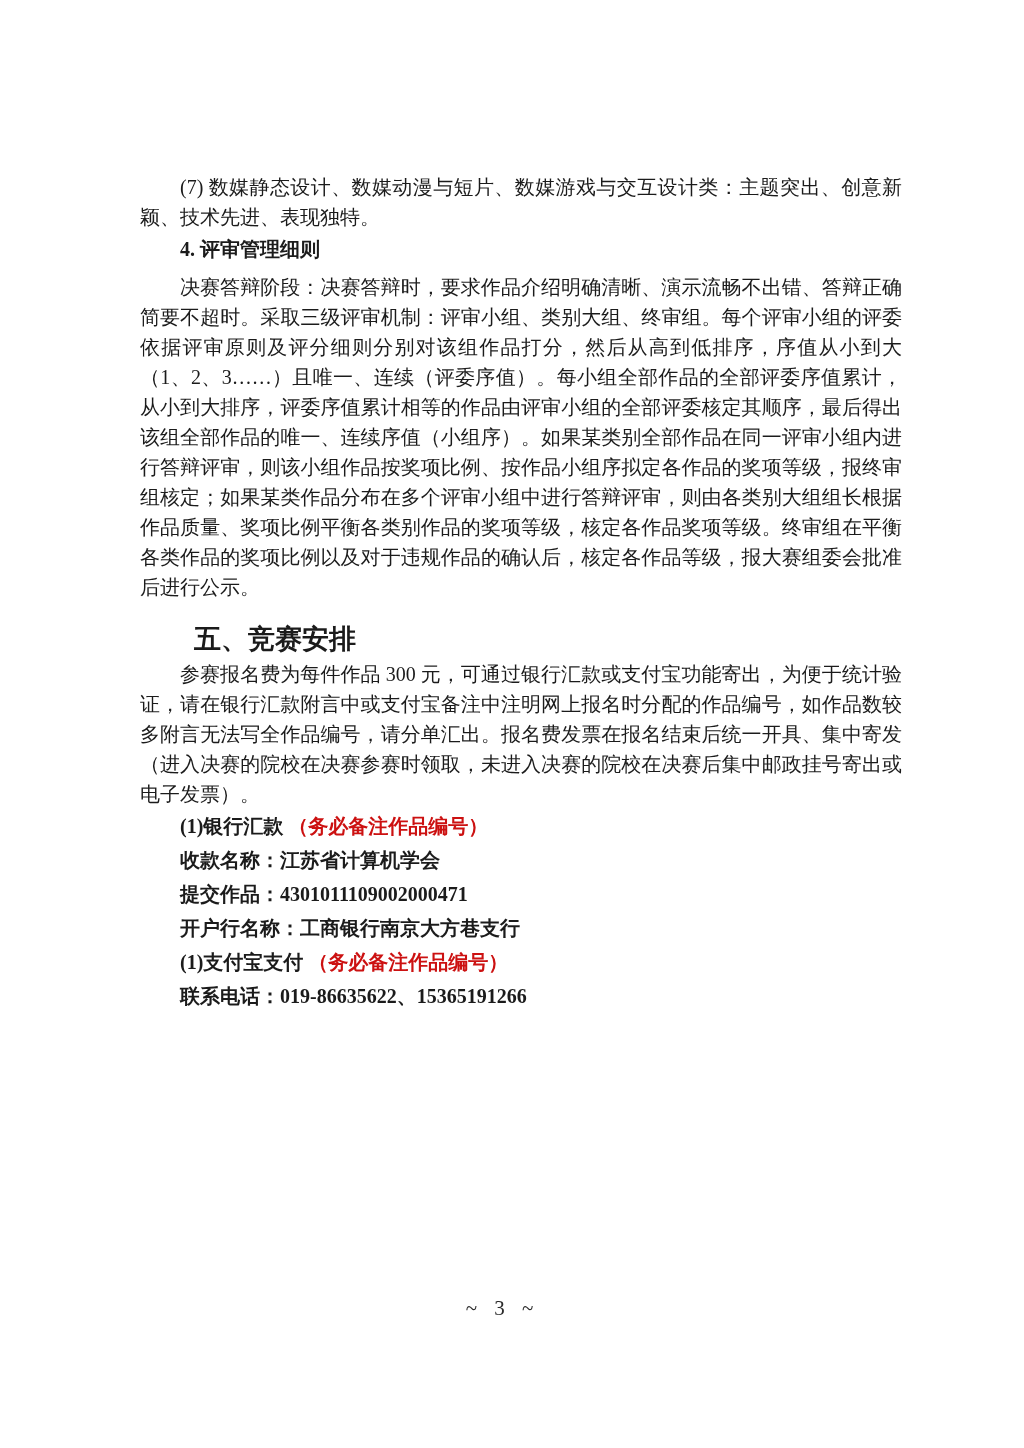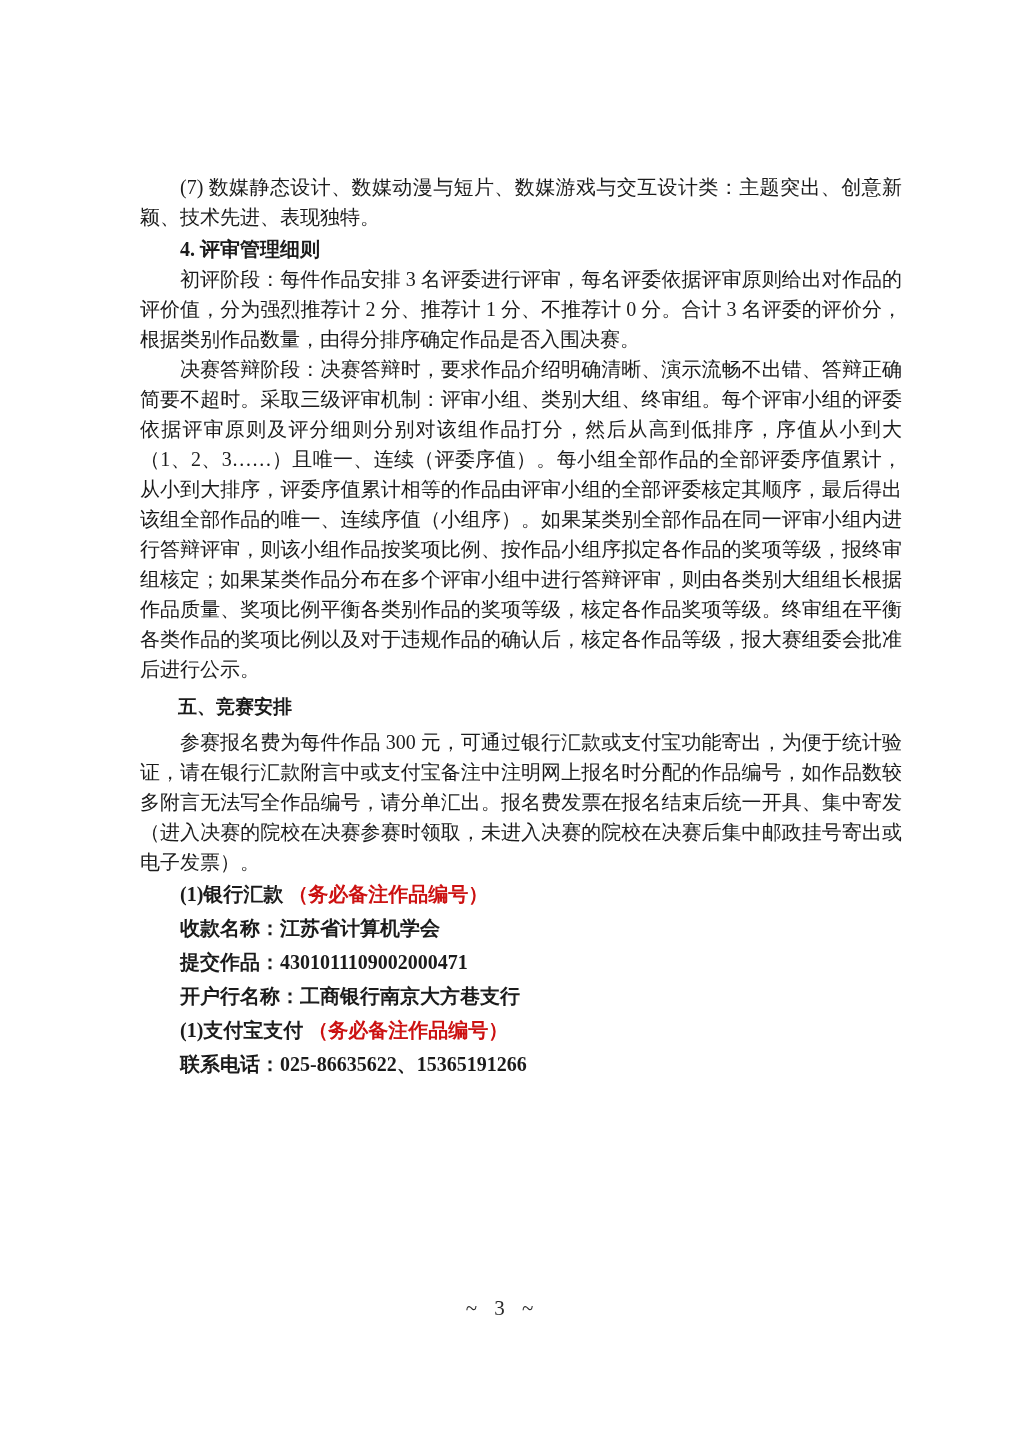--- a/index.html
+++ b/index.html
@@ -23,30 +23,30 @@
     width: 762px;
     font-size: 20px;
     line-height: 30px;
     text-align: justify;
   }
   .para {
     margin: 0;
     text-indent: 2em;
   }
   .heading {
-    margin: 2px 0 0 0;
+    margin: 2px 0 8px 0;
     text-indent: 2em;
     font-weight: bold;
   }
   .heading-gothic {
-    margin: 8px 0 5px 0;
+    margin: 22px 0 5px 0;
     text-indent: 2em;
     font-weight: bold;
     font-family: "Liberation Sans", "DejaVu Sans", sans-serif;
-    font-size: 19px;
+    font-size: 27px;
   }
   .pay-block {
   }
   .pay-line {
     margin: 0;
     text-indent: 2em;
     line-height: 34px;
     font-weight: bold;
     text-align: left;
   }
@@ -67,21 +67,20 @@
 </head>
 <body>
 
 <div class="page">
   <div class="content">
 
     <p class="para">(7) 数媒静态设计、数媒动漫与短片、数媒游戏与交互设计类：主题突出、创意新颖、技术先进、表现独特。</p>
 
     <p class="heading">4. 评审管理细则</p>
 
-    <p class="para">初评阶段：每件作品安排 3 名评委进行评审，每名评委依据评审原则给出对作品的评价值，分为强烈推荐计 2 分、推荐计 1 分、不推荐计 0 分。合计 3 名评委的评价分，根据类别作品数量，由得分排序确定作品是否入围决赛。</p>
 
     <p class="para">决赛答辩阶段：决赛答辩时，要求作品介绍明确清晰、演示流畅不出错、答辩正确简要不超时。采取三级评审机制：评审小组、类别大组、终审组。每个评审小组的评委依据评审原则及评分细则分别对该组作品打分，然后从高到低排序，序值从小到大（1、2、3……）且唯一、连续（评委序值）。每小组全部作品的全部评委序值累计，从小到大排序，评委序值累计相等的作品由评审小组的全部评委核定其顺序，最后得出该组全部作品的唯一、连续序值（小组序）。如果某类别全部作品在同一评审小组内进行答辩评审，则该小组作品按奖项比例、按作品小组序拟定各作品的奖项等级，报终审组核定；如果某类作品分布在多个评审小组中进行答辩评审，则由各类别大组组长根据作品质量、奖项比例平衡各类别作品的奖项等级，核定各作品奖项等级。终审组在平衡各类作品的奖项比例以及对于违规作品的确认后，核定各作品等级，报大赛组委会批准后进行公示。</p>
 
     <p class="heading-gothic">五、竞赛安排</p>
 
 
     <p class="para">参赛报名费为每件作品 300 元，可通过银行汇款或支付宝功能寄出，为便于统计验证，请在银行汇款附言中或支付宝备注中注明网上报名时分配的作品编号，如作品数较多附言无法写全作品编号，请分单汇出。报名费发票在报名结束后统一开具、集中寄发（进入决赛的院校在决赛参赛时领取，未进入决赛的院校在决赛后集中邮政挂号寄出或电子发票）。</p>
 
     <div class="pay-block">
 
@@ -92,19 +91,19 @@
       <p class="pay-line">收款名称：江苏省计算机学会</p>
 
       <p class="pay-line">提交作品：4301011109002000471</p>
 
       <p class="pay-line">开户行名称：工商银行南京大方巷支行</p>
 
       <p class="pay-line">
         <span>(1)支付宝支付 </span><span class="red-note">（务必备注作品编号）</span>
       </p>
 
-      <p class="pay-line">联系电话：025-86635622、15365191266</p>
+      <p class="pay-line">联系电话：019-86635622、15365191266</p>
 
     </div>
   </div>
 
   <div class="page-footer">~ 3 ~</div>
 </div>
 
 </body></html>

